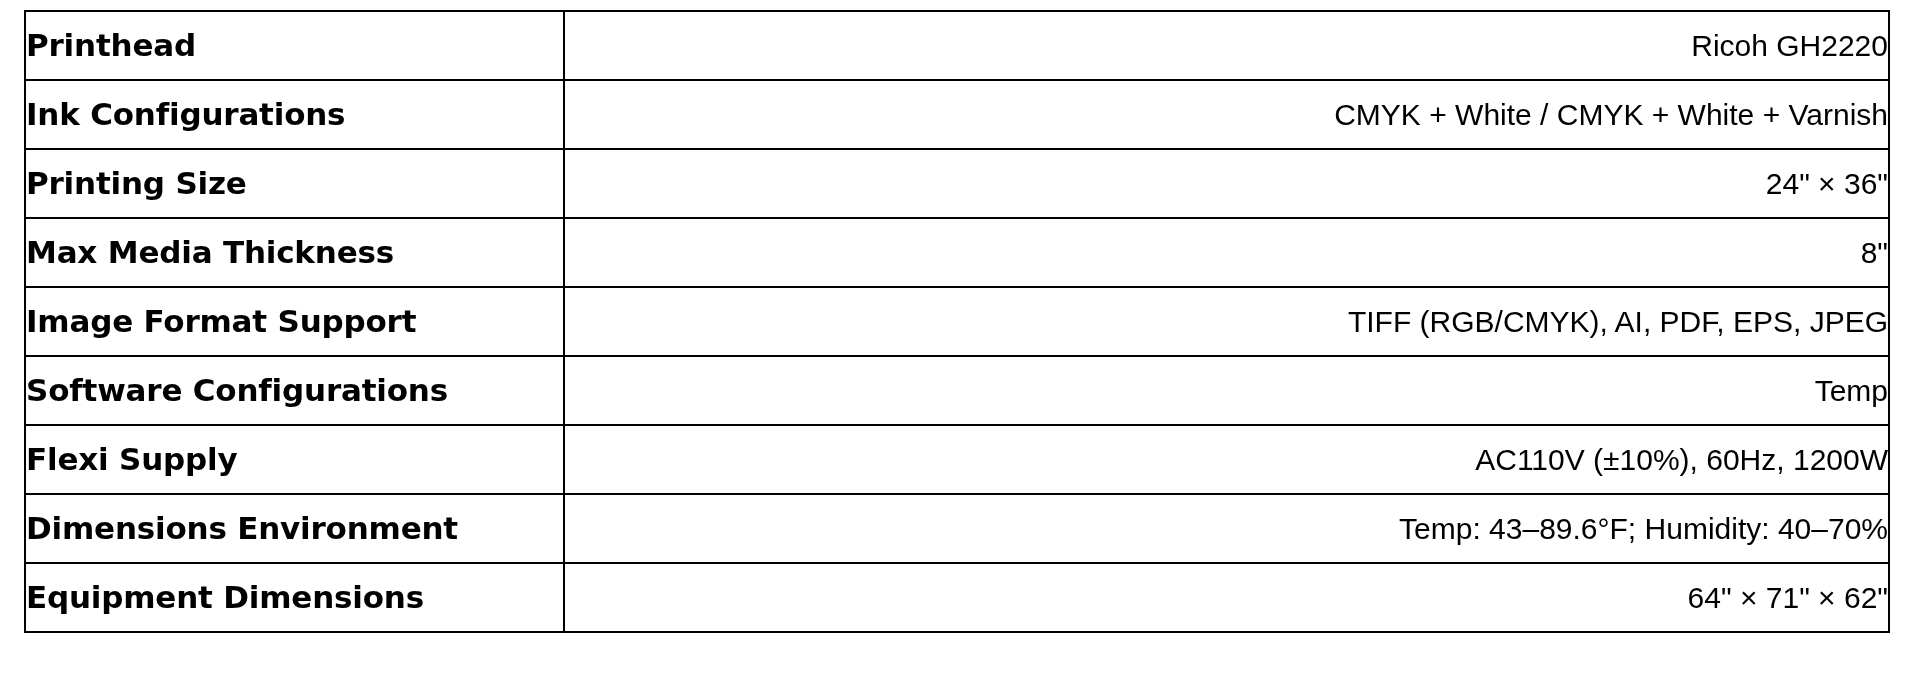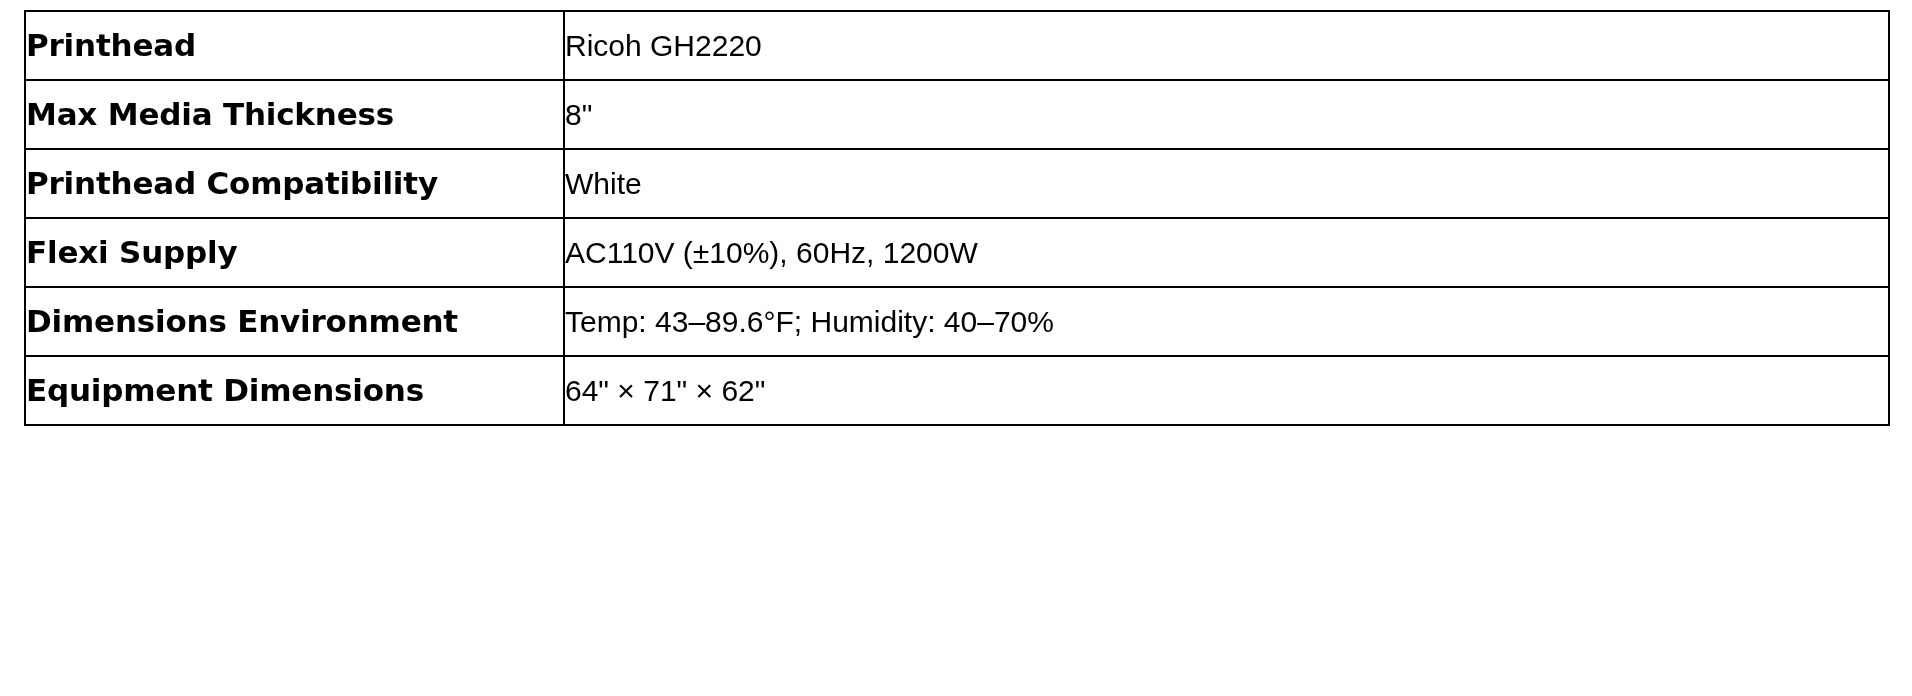--- a/index.html
+++ b/index.html
@@ -40,42 +40,54 @@
     line-height: 1.1;
     text-align: left;
     padding-left: 8px;
     letter-spacing: -0.2px;
   }
   td.value-cell {
     font-family: "Liberation Sans", sans-serif;
     font-weight: normal;
     font-size: 30px;
     line-height: 1.1;
-    text-align: left;
+    text-align: right;
     padding: 0 10px;
     border-radius: 28px;
   }
 </style>
 </head>
 <body>
 
 <div class="sheet">
   <table class="spec-table">
     <tbody>
       <tr>
         <td class="label-cell">Printhead</td>
         <td class="value-cell">Ricoh GH2220</td>
       </tr>
       <tr>
+        <td class="label-cell">Ink Configurations</td>
+        <td class="value-cell">CMYK + White / CMYK + White + Varnish</td>
+      </tr>
+      <tr>
+        <td class="label-cell">Printing Size</td>
+        <td class="value-cell">24" × 36"</td>
+      </tr>
+      <tr>
         <td class="label-cell">Max Media Thickness</td>
         <td class="value-cell">8"</td>
       </tr>
       <tr>
-        <td class="label-cell">Printhead Compatibility</td>
-        <td class="value-cell">White</td>
+        <td class="label-cell">Image Format Support</td>
+        <td class="value-cell">TIFF (RGB/CMYK), AI, PDF, EPS, JPEG</td>
+      </tr>
+      <tr>
+        <td class="label-cell">Software Configurations</td>
+        <td class="value-cell">Temp</td>
       </tr>
       <tr>
         <td class="label-cell">Flexi Supply</td>
         <td class="value-cell">AC110V (±10%), 60Hz, 1200W</td>
       </tr>
       <tr>
         <td class="label-cell">Dimensions Environment</td>
         <td class="value-cell">Temp: 43–89.6°F; Humidity: 40–70%</td>
       </tr>
       <tr>

